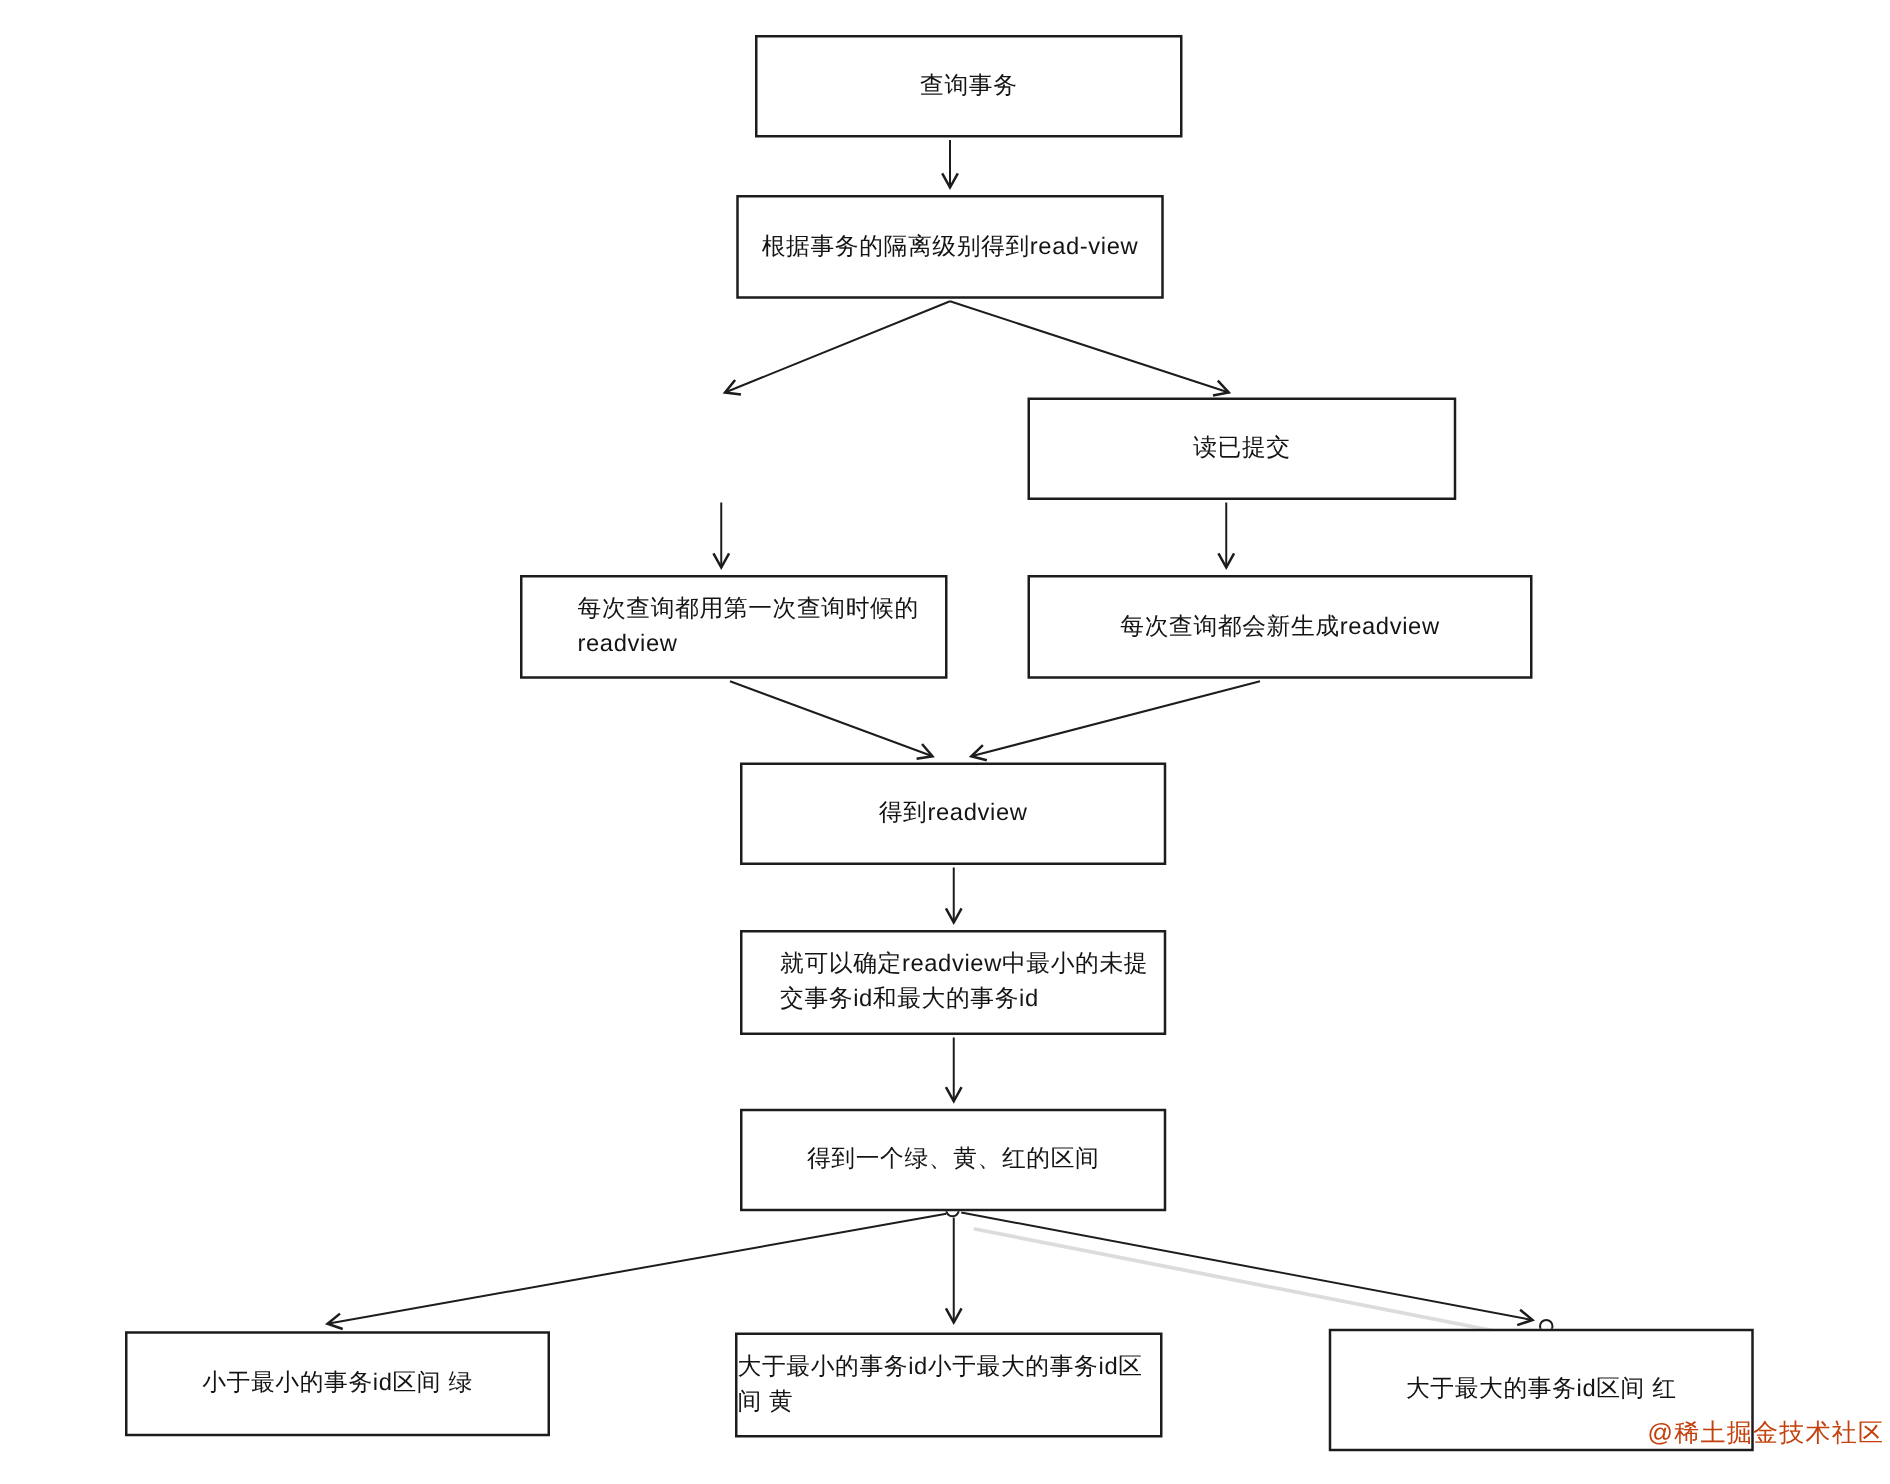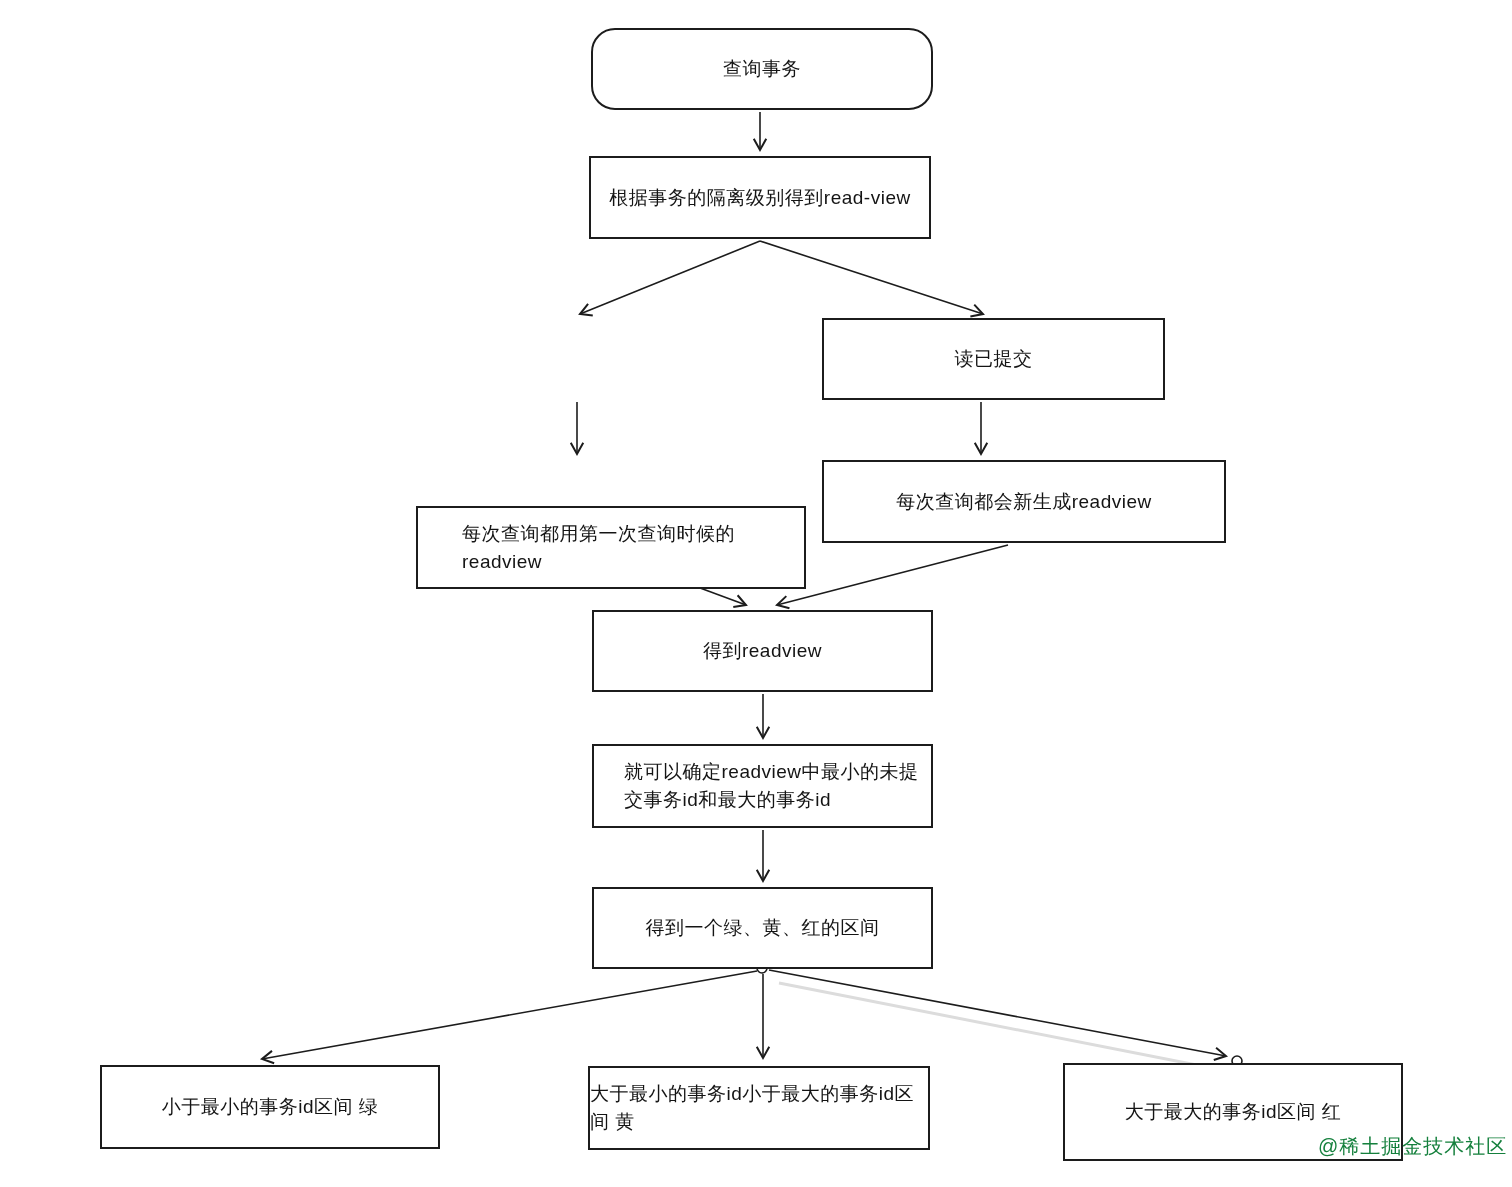--- a/index.html
+++ b/index.html
@@ -34,21 +34,21 @@
   .node--left {
     justify-content: flex-start;
     text-align: left;
   }
   .watermark {
     position: absolute;
     left: 1318px;
     top: 1133px;
     font-size: 20px;
     letter-spacing: 1px;
-    color: #15803d;
+    color: #c2410c;
     white-space: nowrap;
   }
 </style>
 </head>
 <body>
 
 <div class="canvas">
 
   <svg class="edges" viewBox="0 0 1512 1187" xmlns="http://www.w3.org/2000/svg">
     <defs>
@@ -69,28 +69,28 @@
     <line x1="763" y1="694" x2="763" y2="738" stroke="#1c1c1c" stroke-width="1.6" marker-end="url(#arrow)"></line>
     <line x1="763" y1="830" x2="763" y2="881" stroke="#1c1c1c" stroke-width="1.6" marker-end="url(#arrow)"></line>
     <line x1="757" y1="971" x2="262" y2="1059" stroke="#1c1c1c" stroke-width="1.6" marker-end="url(#arrow)"></line>
     <line x1="763" y1="974" x2="763" y2="1058" stroke="#1c1c1c" stroke-width="1.6" marker-end="url(#arrow)"></line>
     <line x1="769" y1="970" x2="1226" y2="1056" stroke="#1c1c1c" stroke-width="1.6" marker-end="url(#arrow)"></line>
 
     <circle cx="762" cy="968" r="5" fill="#ffffff" stroke="#1c1c1c" stroke-width="1.6"></circle>
     <circle cx="1237" cy="1061" r="5" fill="#ffffff" stroke="#1c1c1c" stroke-width="1.6"></circle>
   </svg>
 
-  <div class="node" style="left:591px; top:28px; width:342px; height:82px;border-radius:24px;">查询事务</div>
+  <div class="node" style="left:604px; top:28px; width:342px; height:82px;">查询事务</div>
 
   <div class="node" style="left:589px; top:156px; width:342px; height:83px;">根据事务的隔离级别得到read-view</div>
 
 
   <div class="node" style="left:822px; top:318px; width:343px; height:82px;">读已提交</div>
 
-  <div class="node node--left" style="left:416px; top:460px; width:390px; height:83px; padding-left:44px; padding-right:12px;margin-top:46px;">每次查询都用第一次查询时候的readview</div>
+  <div class="node node--left" style="left:416px; top:460px; width:342px; height:83px; padding-left:44px; padding-right:12px;">每次查询都用第一次查询时候的readview</div>
 
   <div class="node" style="left:822px; top:460px; width:404px; height:83px;">每次查询都会新生成readview</div>
 
   <div class="node" style="left:592px; top:610px; width:341px; height:82px;">得到readview</div>
 
   <div class="node node--left" style="left:592px; top:744px; width:341px; height:84px; padding-left:30px; padding-right:10px;">就可以确定readview中最小的未提交事务id和最大的事务id</div>
 
   <div class="node" style="left:100px; top:1065px; width:340px; height:84px;">小于最小的事务id区间 绿</div>
 
   <div class="node" style="left:592px; top:887px; width:341px; height:82px;">得到一个绿、黄、红的区间</div>

